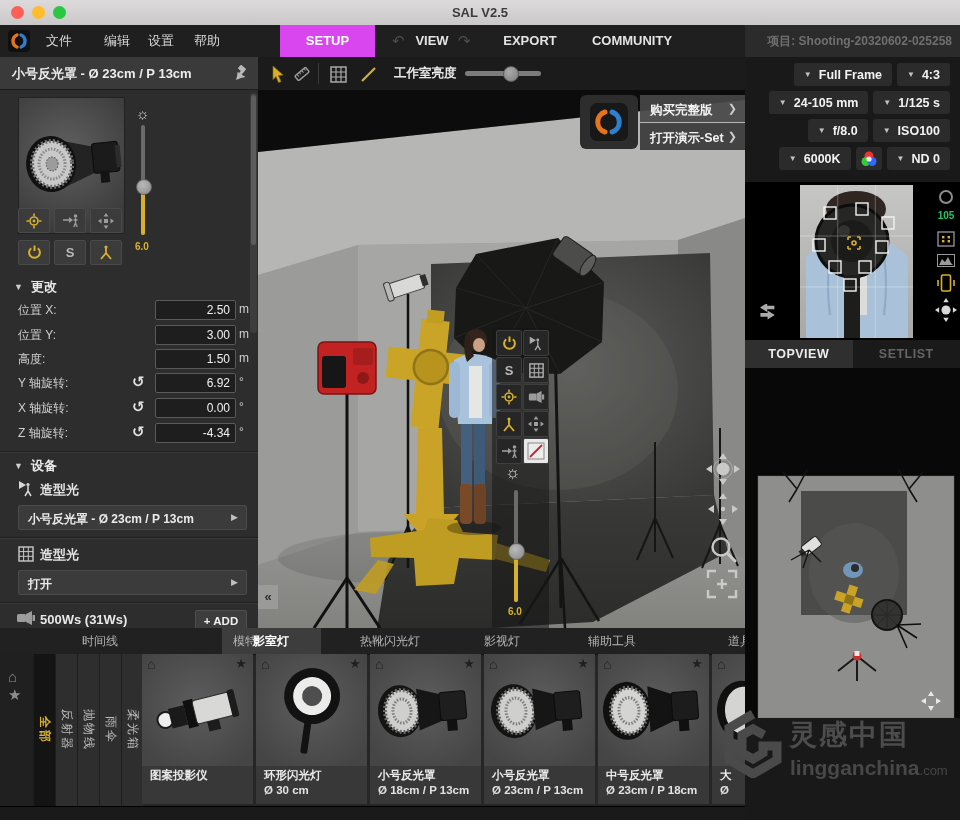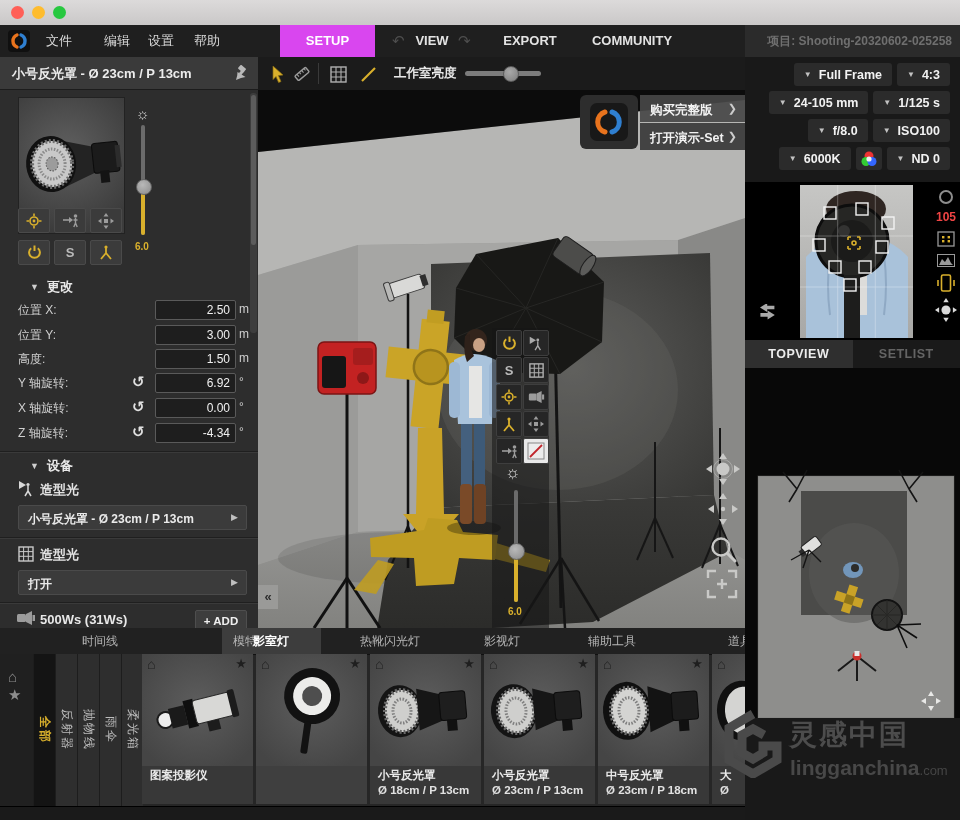--- a/index.html
+++ b/index.html
@@ -40,21 +40,21 @@
   .lamp-thumb{position:absolute;left:18px;top:40px;width:105px;height:135px;
     background:radial-gradient(circle at 45% 40%,#606060,#3c3c3c 80%);border:1px solid #222;}
   .mini-btn{position:absolute;width:30px;height:23px;background:#3b3b3b;border:1px solid #4a4a4a;
     border-radius:2px;display:flex;align-items:center;justify-content:center;}
   .vslider-track{position:absolute;width:4px;background:#6b6b6b;border-radius:2px;}
   .vslider-fill{position:absolute;width:4px;background:#d9b02c;border-radius:2px;}
   .vslider-handle{position:absolute;width:14px;height:14px;border-radius:50%;
     background:radial-gradient(circle at 40% 35%,#b9b9b9,#8a8a8a);border:1px solid #646464;}
   .slider-value{position:absolute;color:#d9b02c;font-weight:bold;font-size:10px;}
   .sun-glyph{color:#d8d8d8;font-size:15px;}
-  .sec-head{position:absolute;left:30px;font-size:13px;font-weight:bold;color:#e8e8e8;}
+  .sec-head{position:absolute;left:14px;font-size:13px;font-weight:bold;color:#e8e8e8;}
   .sec-head .tri{font-size:9px;color:#cfcfcf;margin-right:8px;vertical-align:1px;}
   .frow{position:absolute;left:0;width:258px;height:20px;}
   .flabel{position:absolute;left:18px;top:2px;font-size:12px;color:#cfcfcf;}
   .freset{position:absolute;left:132px;top:0px;font-size:15px;font-weight:bold;color:#e0e0e0;cursor:pointer;}
   .fbox{position:absolute;left:155px;top:0;width:74px;height:18px;background:#1e1e1e;
     border:1px solid #5a5a5a;border-radius:2px;color:#f0f0f0;font-size:12px;
     text-align:right;line-height:18px;padding-right:5px;}
   .funit{position:absolute;left:239px;top:2px;font-size:12px;color:#cfcfcf;}
   .divider{position:absolute;left:0;width:258px;height:1px;background:#1f1f1f;border-bottom:1px solid #3a3a3a;}
   .equip-label{position:absolute;left:40px;font-size:13px;font-weight:bold;color:#e3e3e3;}
@@ -97,21 +97,21 @@
   .cam-row{position:absolute;right:10px;display:flex;gap:5px;}
   .cam-btn{height:23px;background:#2b2b2b;border-radius:3px;display:flex;align-items:center;
     padding:0 10px;cursor:pointer;}
   .cam-btn .arr{font-size:8px;color:#c2c2c2;margin-right:7px;}
   .cam-btn .val{font-size:12.5px;font-weight:bold;color:#f2f2f2;white-space:nowrap;}
   .rgb-btn{width:26px;height:23px;background:#2b2b2b;border-radius:3px;display:flex;
     align-items:center;justify-content:center;cursor:pointer;}
   .preview{position:absolute;left:0;top:125px;width:215px;height:158px;background:#000;}
   .pv-photo{position:absolute;left:55px;top:3px;width:113px;height:153px;}
   .pv-icon{position:absolute;left:190px;display:flex;justify-content:center;width:22px;}
-  .pv-105{color:#ef4444;font-weight:bold;font-size:12px;}
+  .pv-105{color:#22c55e;font-weight:bold;font-size:10px;}
   .rp-tabs{position:absolute;left:0;top:283px;width:215px;height:28px;display:flex;}
   .rp-tab{flex:1;text-align:center;line-height:28px;font-size:12.5px;font-weight:bold;
     letter-spacing:.5px;cursor:pointer;}
   .rp-tab.active{background:#2f2f2f;color:#ececec;}
   .rp-tab.idle{background:#1a1a1a;color:#646464;}
   .topview{position:absolute;left:0;top:311px;width:215px;height:350px;background:#080808;}
 
   
   .bottom-panel{position:absolute;left:0;top:628px;width:745px;height:192px;background:#262626;overflow:hidden;}
   .bp-tabs{position:absolute;top:0;left:0;width:745px;height:26px;background:#212121;border-bottom:1px solid #111;}
@@ -145,20 +145,21 @@
 </style>
 </head>
 <body>
 
 <div id="app">
 
   <div class="titlebar">
     <div class="tl r"></div>
     <div class="tl y"></div>
     <div class="tl g"></div>
+    <div class="win-title">SAL V2.5</div>
   </div>
 
   <div class="menubar">
     <div class="right-seg"></div>
     <div class="applogo">
       <svg width="22" height="22" viewBox="0 0 22 22">
         <path d="M9,5 A6.5 6.5 0 0 0 9,17" fill="none" stroke="#e8731d" stroke-width="3.4" stroke-linecap="round"></path>
         <path d="M13,5 A6.5 6.5 0 0 1 13,17" fill="none" stroke="#2f7fd0" stroke-width="3.4" stroke-linecap="round"></path>
       </svg>
     </div>
@@ -824,20 +825,24 @@
           <g transform="rotate(8 55 50)">
             <circle cx="55" cy="42" r="28" fill="#121212"></circle>
             <circle cx="55" cy="42" r="19" fill="#ececea"></circle>
             <circle cx="55" cy="42" r="10" fill="#4e4e4e"></circle>
             <rect x="51" y="68" width="7" height="32" rx="2" fill="#121212"></rect>
           </g>
             </svg>
         </div>
         <span class="chome">⌂</span>
         <span class="cstar">★</span>
+        <div class="strip">
+          <span class="pname">环形闪光灯</span>
+          <span class="pspec">Ø 30 cm</span>
+        </div>
       </div>
 
       <div class="card">
         <div class="img"><svg width="111" height="112" viewBox="0 0 111 112">
           <g transform="rotate(-5 55 56)">
             <ellipse cx="30" cy="55" rx="22" ry="26" fill="#141414"></ellipse>
             <ellipse cx="32" cy="55" rx="17" ry="21" fill="#cfcfcd"></ellipse>
             <ellipse cx="32" cy="55" rx="17" ry="21" fill="none" stroke="#6a6a6a" stroke-width="4" stroke-dasharray="2 2"></ellipse>
             <ellipse cx="32" cy="55" rx="9" ry="12" fill="none" stroke="#7e7e7e" stroke-width="3" stroke-dasharray="1.5 1.5"></ellipse>
             <polygon points="48,34 72,42 72,68 48,76" fill="#161616"></polygon>

